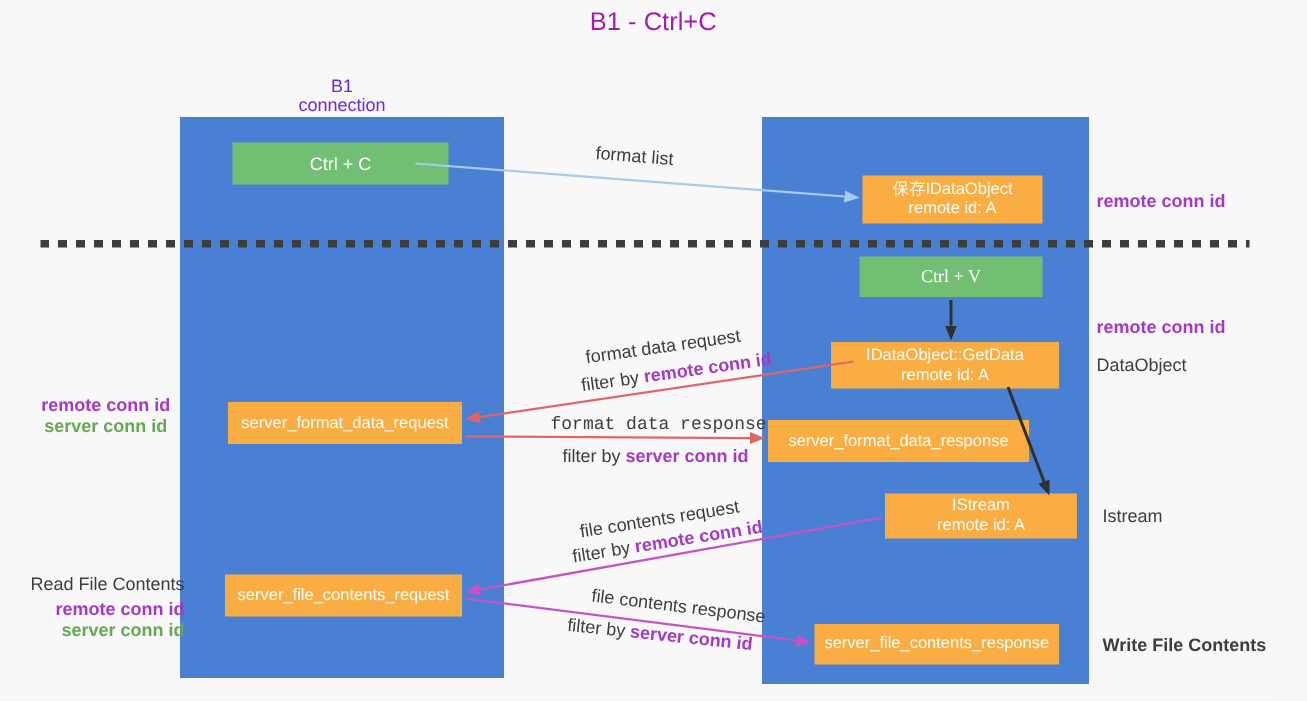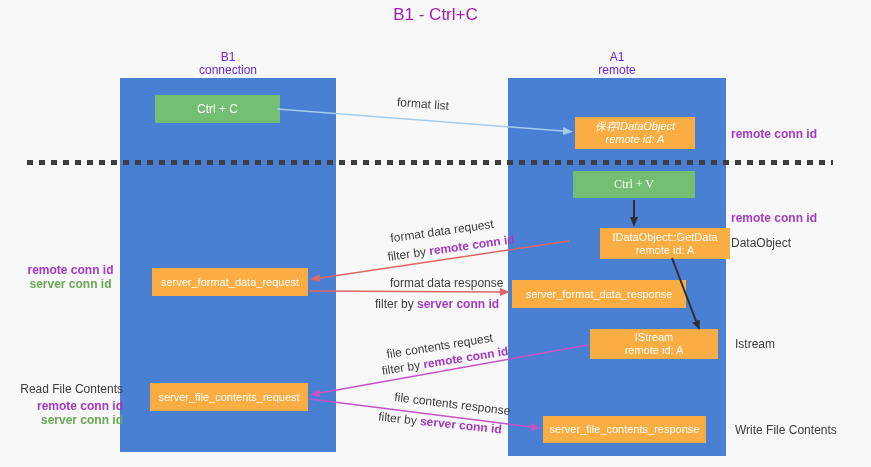--- a/index.html
+++ b/index.html
@@ -37,24 +37,20 @@
 <div class="page">
 
   <div class="abs title">
     <div>B1 - Ctrl+C</div>
   </div>
 
   <div class="abs col-header" style="left:128px;">
     <div>B1</div>
     <div>connection</div>
   </div>
-  <div class="abs col-header" style="left:517px;">
-    <div>A1</div>
-    <div>remote</div>
-  </div>
 
   <div class="abs lane lane-left"></div>
   <div class="abs lane lane-right"></div>
 
   <div class="abs dashes"></div>
 
   <svg class="abs wires" width="871" height="467" viewBox="0 0 871 467">
     <defs>
       <marker id="ah-blue" markerWidth="11" markerHeight="9" refX="0" refY="4" orient="auto" markerUnits="userSpaceOnUse">
         <path d="M0,0 L10,4 L0,8 Z" fill="#a5cbee"></path>
@@ -71,34 +67,34 @@
     </defs>
     <line x1="277" y1="109" x2="563" y2="131" stroke="#a5cbee" stroke-width="1.5" marker-end="url(#ah-blue)"></line>
     <line x1="634" y1="200" x2="634" y2="217" stroke="#2f2f2f" stroke-width="2" marker-end="url(#ah-black)"></line>
     <line x1="569" y1="241" x2="320" y2="278" stroke="#e06666" stroke-width="1.5" marker-end="url(#ah-red)"></line>
     <line x1="310" y1="291" x2="500" y2="292" stroke="#e06666" stroke-width="1.5" marker-end="url(#ah-red)"></line>
     <line x1="672" y1="258" x2="696" y2="321" stroke="#2f2f2f" stroke-width="2" marker-end="url(#ah-black)"></line>
     <line x1="588" y1="345" x2="320" y2="393" stroke="#c653c6" stroke-width="1.5" marker-end="url(#ah-magenta)"></line>
     <line x1="310" y1="399" x2="531" y2="427" stroke="#c653c6" stroke-width="1.5" marker-end="url(#ah-magenta)"></line>
   </svg>
 
-  <div class="abs node green" style="left:155px; top:95px; width:125px; height:28px;">
+  <div class="abs node green" style="left:155px; top:95px; width:144px; height:28px;">
     <span>Ctrl + C</span>
   </div>
 
-  <div class="abs node orange" style="left:575px; top:117px; width:120px; height:32px;font-style:italic;">
+  <div class="abs node orange" style="left:575px; top:117px; width:120px; height:32px;">
     <span>保存IDataObject</span>
     <span>remote id: A</span>
   </div>
 
   <div class="abs node green" style="left:573px; top:171px; width:122px; height:27px;font-family:Liberation Serif, serif;">
     <span>Ctrl + V</span>
   </div>
 
-  <div class="abs node orange" style="left:600px; top:228px; width:130px; height:31px;">
+  <div class="abs node orange" style="left:554px; top:228px; width:152px; height:31px;">
     <span>IDataObject::GetData</span>
     <span>remote id: A</span>
   </div>
 
   <div class="abs node orange" style="left:152px; top:268px; width:156px; height:28px;text-align:right;">
     <span>server_format_data_request</span>
   </div>
 
   <div class="abs node orange" style="left:512px; top:280px; width:174px; height:28px;">
     <span>server_format_data_response</span>
@@ -117,21 +113,21 @@
     <span>server_file_contents_request</span>
   </div>
 
   <div class="abs mid-label" style="left:397px; top:97px; transform:rotate(4.5deg);">format list</div>
 
   <div class="abs mid-label" style="left:390px; top:224px; transform:rotate(-8deg);">format data request</div>
   <div class="abs mid-label" style="left:387px; top:241px; transform:rotate(-8deg);">
     <span>filter by </span><span class="purple">remote conn id</span>
   </div>
 
-  <div class="abs mid-label" style="left:390px; top:276px;">format data response</div>
+  <div class="abs mid-label" style="left:367px; top:276px;font-family:Liberation Mono, monospace;">format data response</div>
   <div class="abs mid-label" style="left:375px; top:297px;">
     <span>filter by </span><span class="purple">server conn id</span>
   </div>
 
   <div class="abs mid-label" style="left:386px; top:339px; transform:rotate(-9deg);">file contents request</div>
   <div class="abs mid-label" style="left:381px; top:354px; transform:rotate(-9deg);">
     <span>filter by </span><span class="purple">remote conn id</span>
   </div>
 
   <div class="abs mid-label" style="left:394px; top:397px; transform:rotate(7deg);">file contents response</div>
@@ -147,15 +143,15 @@
   <div class="abs anno anno-block" style="left:18px; top:382px;text-align:right;">
     <div>Read File Contents</div>
     <div class="purple" style="margin-top:3px;">remote conn id</div>
     <div class="greent">server conn id</div>
   </div>
 
   <div class="abs anno purple" style="left:731px; top:127px;">remote conn id</div>
   <div class="abs anno purple" style="left:731px; top:211px;">remote conn id</div>
   <div class="abs anno" style="left:731px; top:236px;text-align:right;">DataObject</div>
   <div class="abs anno" style="left:735px; top:337px;">Istream</div>
-  <div class="abs anno" style="left:735px; top:423px;">Write File Contents</div>
+  <div class="abs anno" style="left:735px; top:423px;font-weight:bold;">Write File Contents</div>
 
 </div>
 
 </body></html>

